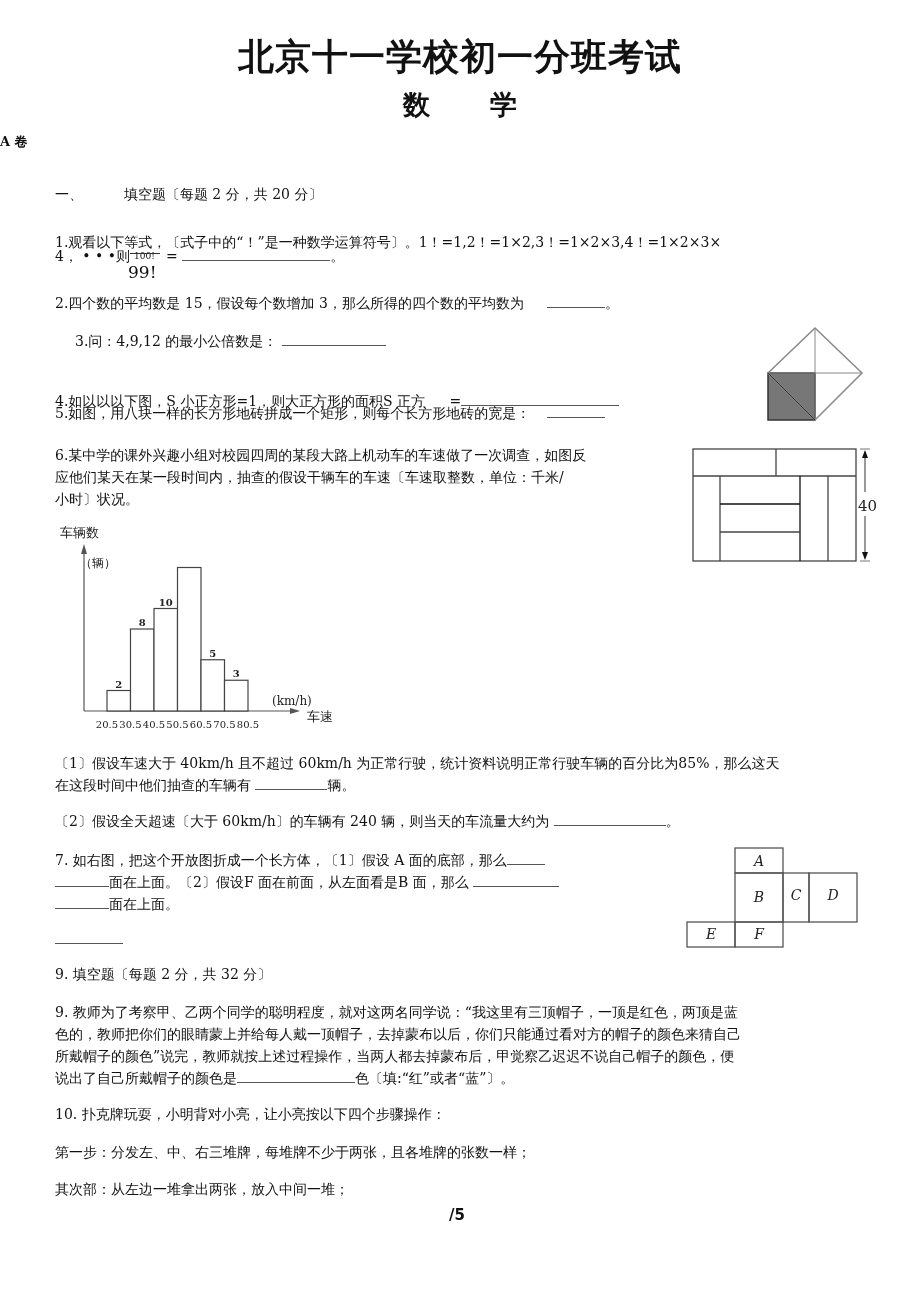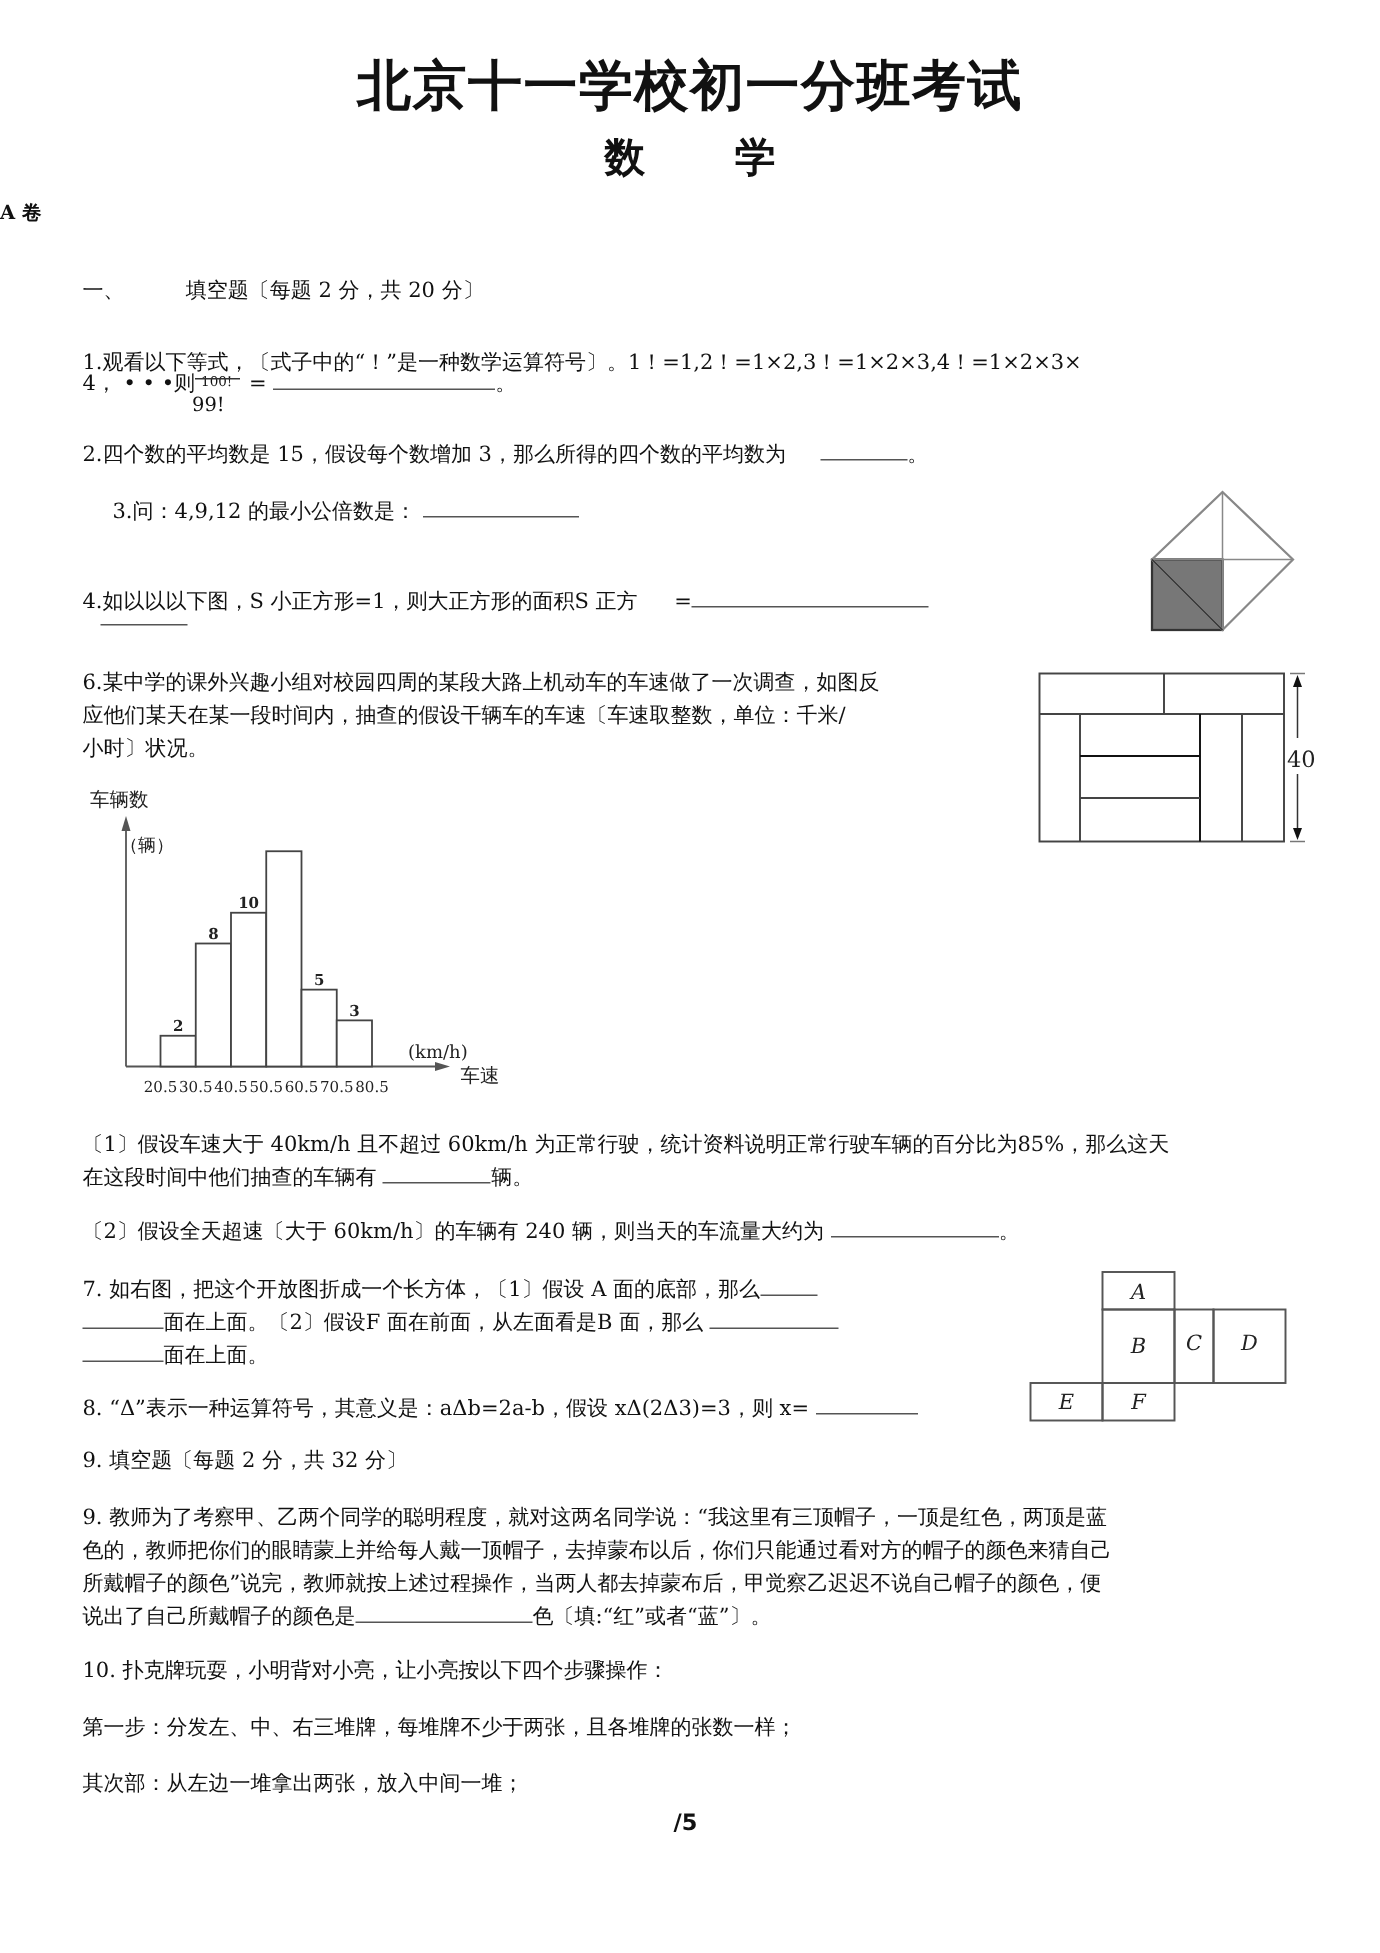--- a/index.html
+++ b/index.html
@@ -7,21 +7,21 @@
          font-family:"DejaVu Serif", serif; color:#111; }
   .abs { position:absolute; white-space:nowrap; }
   .title { font-family:"DejaVu Sans", sans-serif; font-size:36px; font-weight:bold; letter-spacing:1px; }
   .subtitle { font-family:"DejaVu Sans", sans-serif; font-size:27px; font-weight:bold; letter-spacing:60px; }
   .juan { font-size:13px; font-weight:bold; }
   .t { font-size:14px; line-height:22px; }
   .blank { display:inline-block; border-bottom:1px solid #555; height:14px; vertical-align:baseline; }
   .frac { display:inline-block; position:relative; width:36px; height:14px; }
   .frac .num { position:absolute; left:4px; top:-2px; font-size:9px; }
   .frac .line { position:absolute; left:0; top:6px; width:30px; border-top:1px solid #333; }
-  .frac .den { position:absolute; left:-2px; top:14px; font-size:13px; }
+  .frac .den { position:absolute; left:-2px; top:14px; font-size:17px; }
   svg text { font-family:"DejaVu Serif", serif; }
   .footer { font-family:"DejaVu Sans", sans-serif; font-weight:bold; font-size:15px; }
 </style>
 </head>
 <body>
 
 <div class="abs title" style="left:0; width:920px; text-align:center; top:33px;">北京十一学校初一分班考试</div>
 <div class="abs subtitle" style="left:0; width:980px; text-align:center; top:87px;">数学</div>
 <div class="abs juan" style="left:0; width:848px; text-align:left; top:133px;">A 卷</div>
 
@@ -47,20 +47,21 @@
   <span>3.问：4,9,12 的最小公倍数是：</span>
   <span class="blank" style="width:104px;"></span>
 </div>
 
 <div class="abs t" style="left:55px; top:366px;margin-top:24px;">
   <span>4.如以以以下图，S 小正方形=1，则大正方形的面积S 正方</span>
   <span style="display:inline-block; width:20px;"></span><span>=</span><span class="blank" style="width:158px;"></span>
 </div>
 
 <div class="abs t" style="left:55px; top:402px;">
+  <span>5.如图，用八块一样的长方形地砖拼成一个矩形，则每个长方形地砖的宽是：</span>
   <span style="display:inline-block; width:8px;"></span>
   <span class="blank" style="width:58px;"></span>
 </div>
 
 <svg class="abs" style="left:765px; top:325px;" width="110" height="100">
   <rect x="3" y="48" width="47" height="47" fill="#777" stroke="#333" stroke-width="1.5"></rect>
   <polygon points="50,3 97,48 50,95 3,48" fill="none" stroke="#888" stroke-width="1.5"></polygon>
   <line x1="50" y1="3" x2="50" y2="95" stroke="#888" stroke-width="1"></line>
   <line x1="3" y1="48" x2="97" y2="48" stroke="#888" stroke-width="1"></line>
   <line x1="3" y1="48" x2="50" y2="95" stroke="#333" stroke-width="1"></line>
@@ -157,21 +158,20 @@
     <text x="74" y="23">A</text>
     <text x="74" y="59">B</text>
     <text x="111" y="57">C</text>
     <text x="148" y="57">D</text>
     <text x="26" y="96">E</text>
     <text x="74" y="96">F</text>
   </g>
 </svg>
 
 <div class="abs t" style="left:55px; top:928px;">
-  <span>8. “Δ”表示一种运算符号，其意义是：aΔb=2a-b，假设 xΔ(2Δ3)=3，则 x=</span>
   <span class="blank" style="width:68px;"></span>
 </div>
 
 <div class="abs t" style="left:55px; top:963px;">9. 填空题〔每题 2 分，共 32 分〕</div>
 
 <div class="abs t" style="left:55px; top:1001px;">9. 教师为了考察甲、乙两个同学的聪明程度，就对这两名同学说：“我这里有三顶帽子，一顶是红色，两顶是蓝</div>
 <div class="abs t" style="left:55px; top:1023px;">色的，教师把你们的眼睛蒙上并给每人戴一顶帽子，去掉蒙布以后，你们只能通过看对方的帽子的颜色来猜自己</div>
 <div class="abs t" style="left:55px; top:1045px;">所戴帽子的颜色”说完，教师就按上述过程操作，当两人都去掉蒙布后，甲觉察乙迟迟不说自己帽子的颜色，便</div>
 <div class="abs t" style="left:55px; top:1067px;">
   <span>说出了自己所戴帽子的颜色是</span><span class="blank" style="width:118px;"></span><span>色〔填:“红”或者“蓝”〕。</span>

